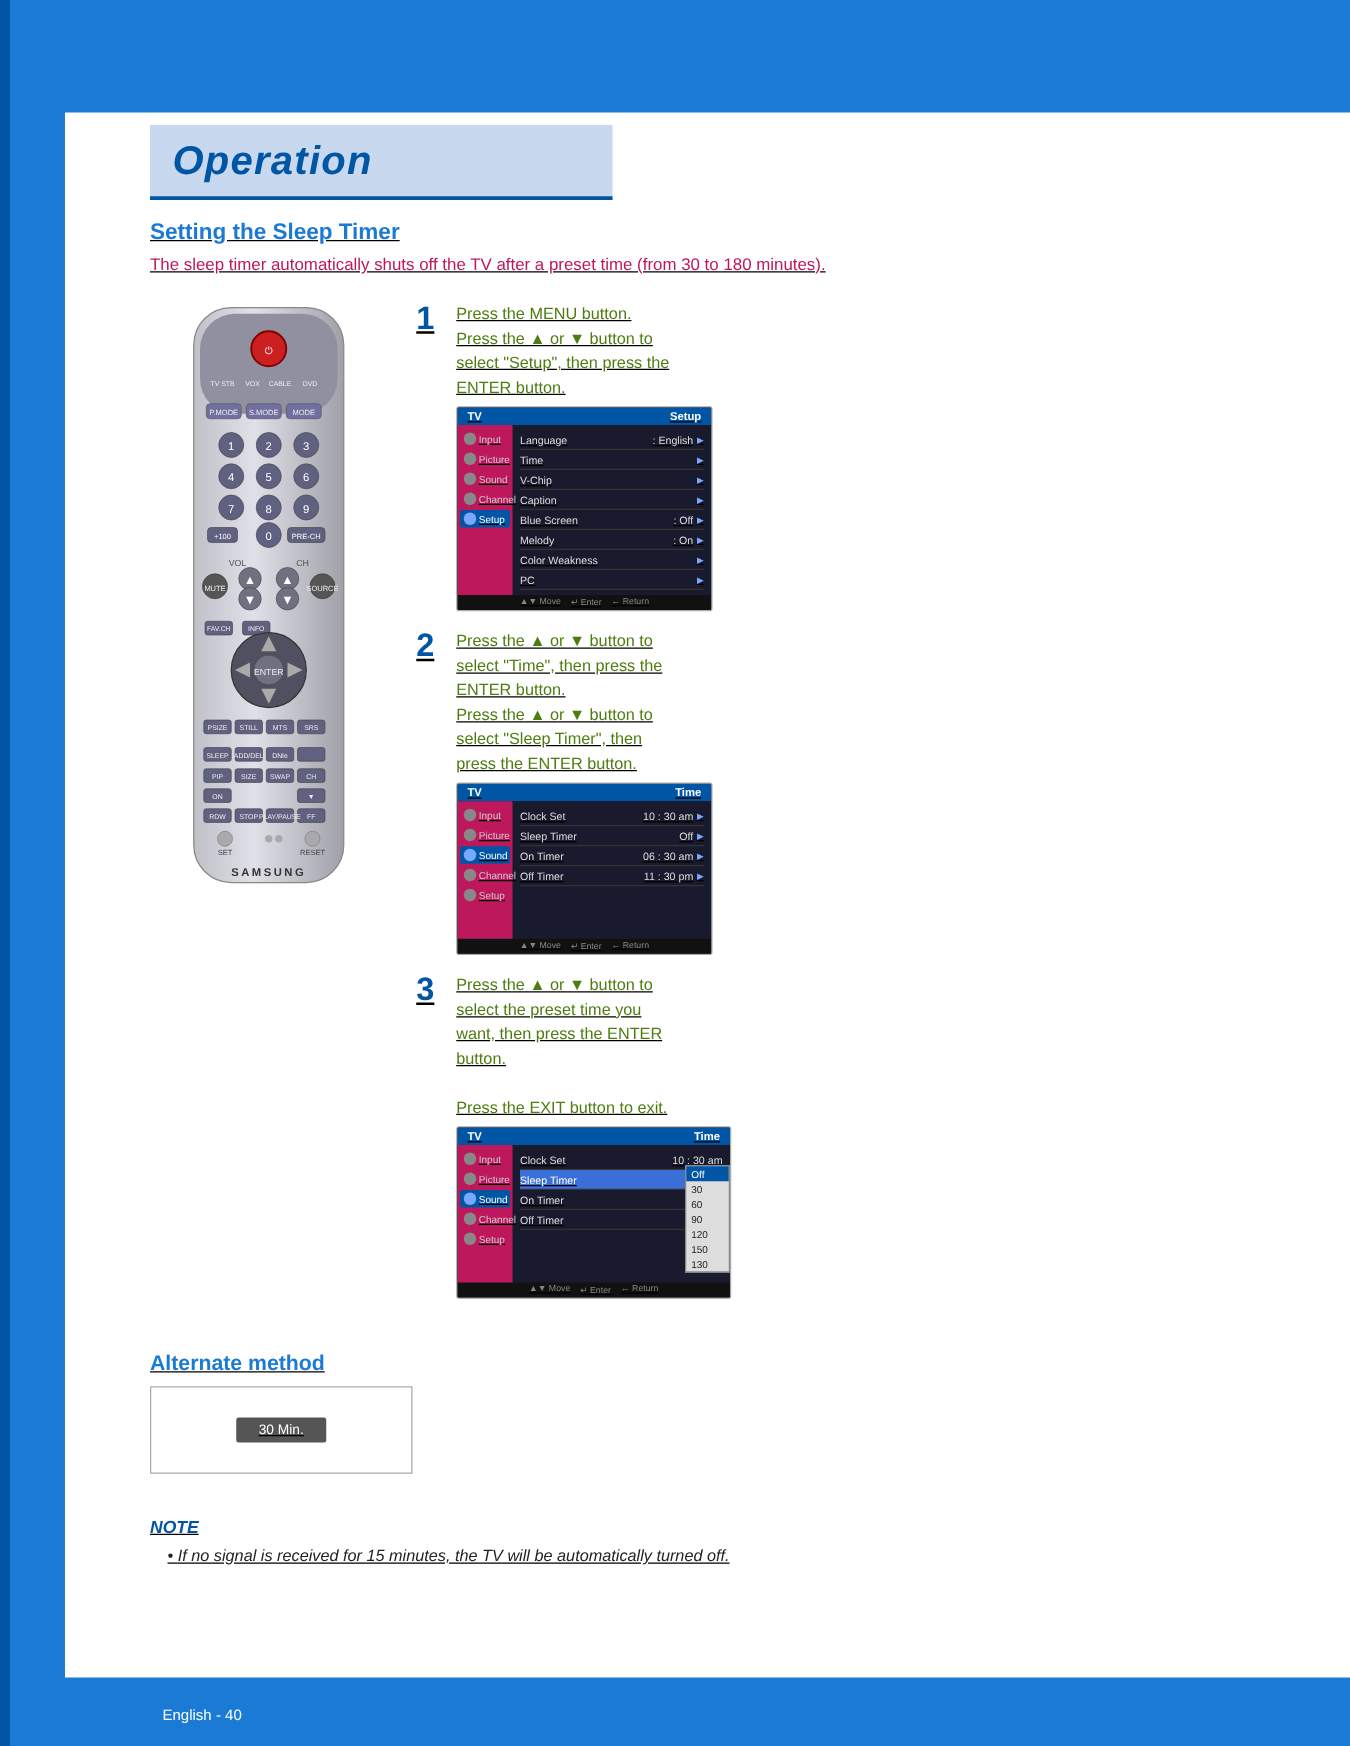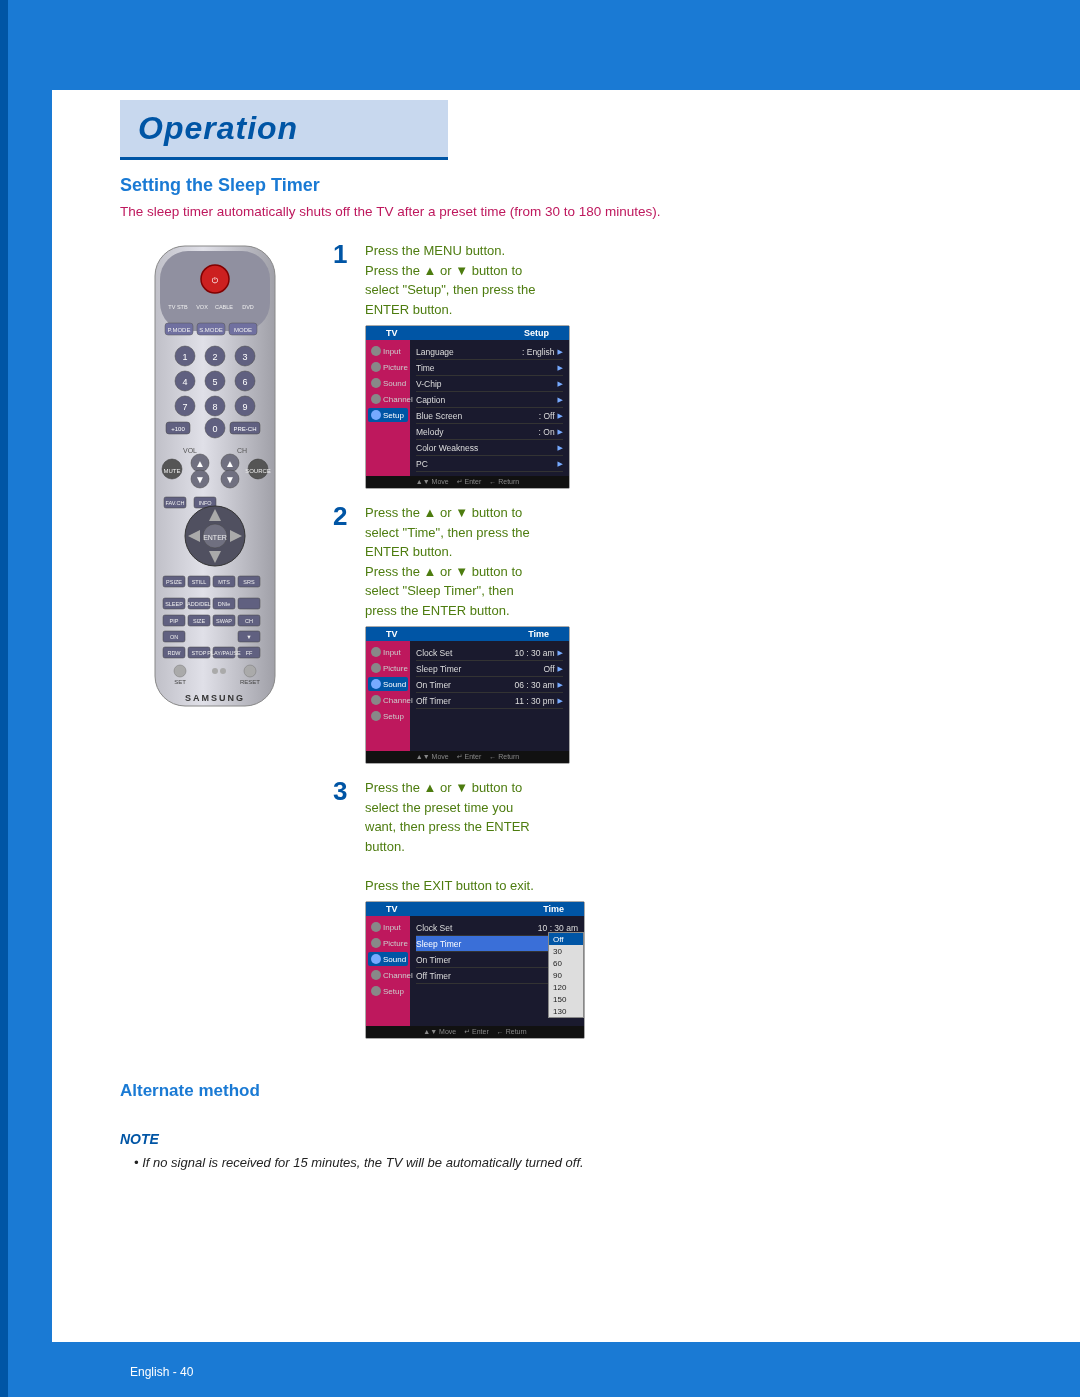--- a/index.html
+++ b/index.html
@@ -45,21 +45,21 @@
       width: 1028px;
       height: 55px;
       background: #1a7ad4;
     }
 
     
     .operation-title-box {
       position: absolute;
       left: 120px;
       top: 100px;
-      width: 328px;
+      width: 370px;
       height: 60px;
       background: #c8d8ee;
       display: flex;
       align-items: center;
       padding-left: 18px;
       border-bottom: 3px solid #0055a5;
     }
     .operation-title-box h1 {
       font-size: 32px;
       font-weight: bold;
@@ -67,20 +67,21 @@
       font-style: italic;
       letter-spacing: 1px;
     }
 
     
     .main-content {
       position: absolute;
       left: 120px;
       top: 175px;
       width: 920px;
+      text-decoration: underline;
     }
 
     
     .section-heading {
       font-size: 18px;
       font-weight: bold;
       color: #1a7ad4;
       margin-bottom: 8px;
     }
 
@@ -145,21 +146,21 @@
       border-radius: 2px;
       overflow: hidden;
       margin-top: 4px;
     }
     .tv-header {
       background: #0055a5;
       color: #fff;
       font-size: 10.5px;
       font-weight: bold;
       text-align: center;
-      padding: 2px 20px;
+      padding: 2px 8px;
       display: flex;
       justify-content: space-between;
     }
     .tv-header span { font-size: 9px; }
     .tv-body {
       display: flex;
       background: #1a1a2e;
       min-height: 110px;
     }
     .tv-sidebar {
@@ -272,21 +273,21 @@
     .alt-tv-inner {
       background: #555;
       color: #fff;
       font-size: 11px;
       padding: 4px 18px;
       border-radius: 2px;
     }
 
     
     .note-section {
-      margin-top: 22px;
+      margin-top: 34px;
     }
     .note-heading {
       font-size: 14px;
       font-weight: bold;
       font-style: italic;
       color: #0055a5;
       margin-bottom: 6px;
     }
     .note-text {
       font-size: 13px;
@@ -716,20 +717,23 @@
           </div>
         </div>
       </div>
 
     </div>
   </div>
 
   <div class="alternate-section">
     <div class="alternate-heading">Alternate method</div>
     <div class="alternate-row">
+      <div class="alt-tv-box">
+        <div class="alt-tv-inner">30 Min.</div>
+      </div>
     </div>
   </div>
 
   <div class="note-section">
     <div class="note-heading">NOTE</div>
     <div class="note-text">If no signal is received for 15 minutes, the TV will be automatically turned off.</div>
   </div>
 
 </div>
 

